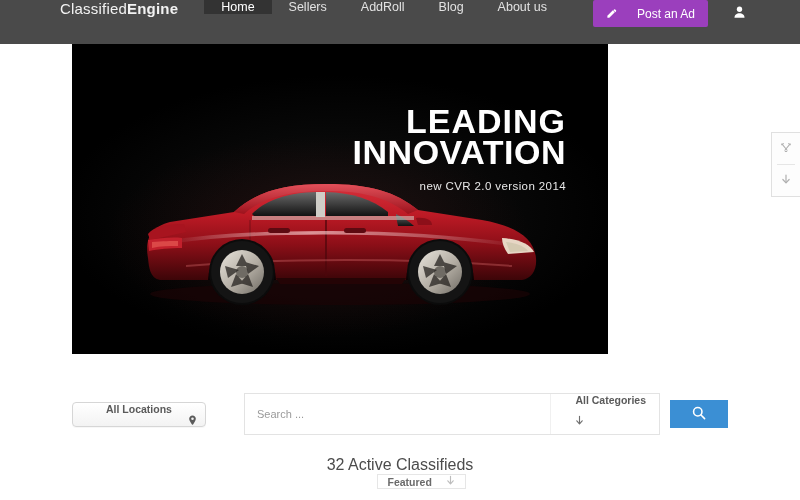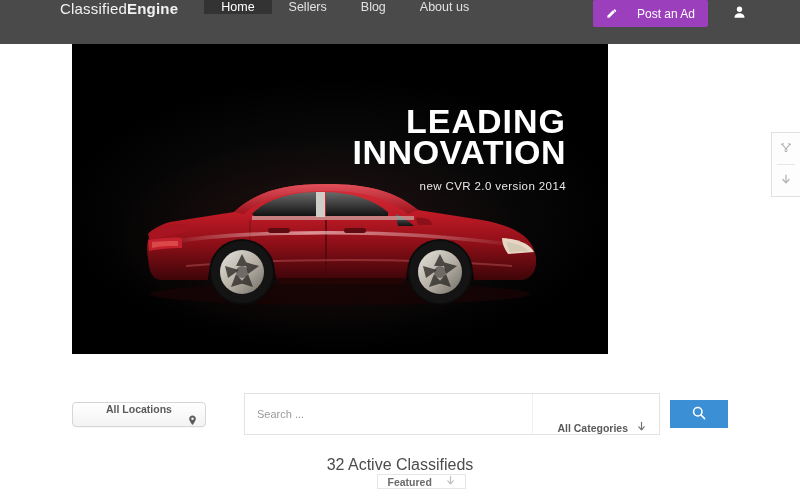--- a/index.html
+++ b/index.html
@@ -182,27 +182,28 @@
     flex:1;
     border:none; outline:none;
     padding:0 12px;
     font-size:11px;
     color:#8d8d8d;
     font-family:"Liberation Sans", sans-serif;
     background:transparent;
   }
   .search-input::placeholder { color:#9a9a9a; }
   .cat-select {
-    display:flex; align-items:flex-end; gap:9px;
+    display:flex; align-items:flex-start; gap:9px;
     padding:0 13px 0 24px;
     font-size:10.5px; color:#5a5a5a;
     font-weight:600;
     border-left:1px solid #f0f0f0;
     cursor:pointer;
     white-space:nowrap;
+    flex-direction:column;
   }
   .cat-select .arr { color:#777; font-size:11px; }
   .search-btn {
     margin-left:10px;
     width:58px; height:28px;
     background:#3b8fd4;
     border:none;
     display:flex; align-items:center; justify-content:center;
     cursor:pointer;
   }
@@ -261,20 +262,23 @@
     <span class="lt">Classified</span>
       <span class="rt">Engine</span>
   </div>
 
   <nav class="nav">
     <div class="nav-item active">
       <span>Home</span>
     </div>
     <div class="nav-item">
       <span>Sellers</span>
+    </div>
+    <div class="nav-item">
+      <span>AddRoll</span>
     </div>
     <div class="nav-item">
       <span>Blog</span>
     </div>
     <div class="nav-item">
       <span>About us</span>
     </div>
   </nav>
 
   <div class="header-right">

